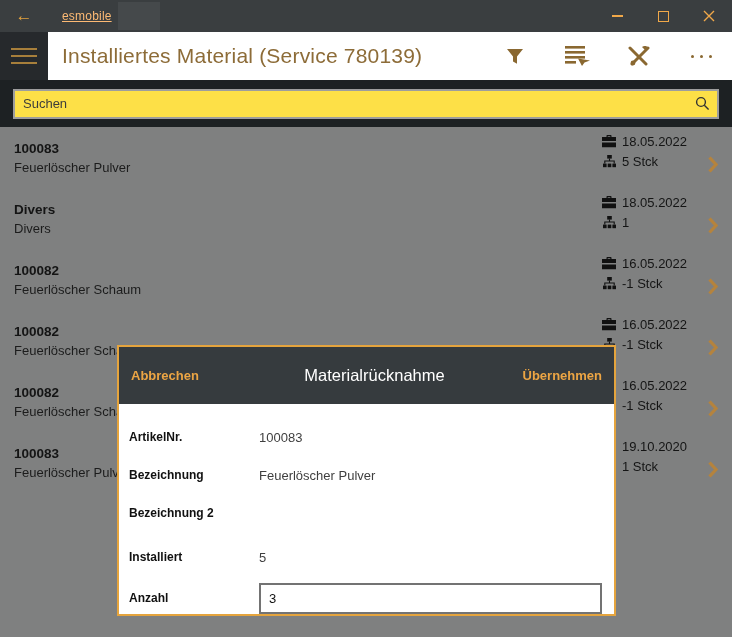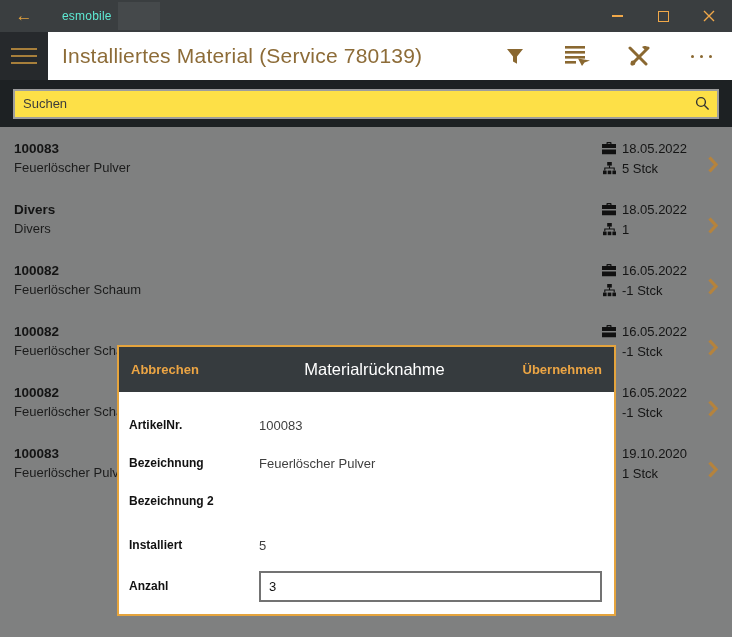--- a/index.html
+++ b/index.html
@@ -5,21 +5,21 @@
   * { margin:0; padding:0; box-sizing:border-box; }
   html,body { width:732px; height:637px; overflow:hidden; }
   body { font-family:"Liberation Sans","DejaVu Sans",sans-serif; background:#7f8080; position:relative; }
 
   .app { position:absolute; inset:0; width:732px; height:637px; display:flex; flex-direction:column; }
 
   
   .titlebar { height:32px; background:#3a3e40; display:flex; align-items:stretch; flex:0 0 32px; }
   .back-btn { width:48px; display:flex; align-items:center; justify-content:center;
               color:#e2a23e; font-size:17px; cursor:default; }
-  .app-name { display:flex; align-items:center; color:#5eead4; font-size:12px; padding-left:14px; letter-spacing:.2px; }
+  .app-name { display:flex; align-items:center; color:#fdba74; font-size:12px; padding-left:14px; letter-spacing:.2px;text-decoration:underline; }
   .tb-highlight { width:42px; height:28px; margin:2px 0 0 6px; background:#45494b; }
   .tb-spacer { flex:1; }
   .winbtn { width:46px; display:flex; align-items:center; justify-content:center; color:#f0a849; }
   .min-glyph { width:11px; height:2px; background:#f0a849; }
   .max-glyph { width:11px; height:11px; border:1.5px solid #f0a849; }
 
   
   .appheader { height:48px; background:#ffffff; display:flex; align-items:stretch; flex:0 0 48px; }
   .hamburger { width:48px; background:#26292c; display:flex; flex-direction:column; align-items:center; justify-content:center; gap:5px; }
   .hamburger span { display:block; width:26px; height:2px; background:#a77f3b; }
@@ -39,29 +39,29 @@
   .search-ico { width:30px; display:flex; align-items:center; justify-content:center; color:#333; }
 
   
   .content { flex:1; background:#7f8080; padding-top:7px; position:relative; }
   .row { height:61px; display:flex; padding:0 14px 0 14px; }
   .row-main { flex:1; min-width:0; overflow:hidden; }
   .row-id   { margin-top:7px; font-size:13.5px; font-weight:bold; color:#141414; white-space:nowrap; }
   .row-name { margin-top:4px; font-size:13px; color:#1c1c1c; white-space:nowrap; }
   .row-meta { width:92px; flex:0 0 92px; }
   .meta-line { display:flex; align-items:center; gap:6px; font-size:13px; color:#141414; white-space:nowrap; }
-  .meta-line.first { margin-top:7px; }
+  .meta-line.first { margin-top:0; }
   .meta-line.second { margin-top:5px; }
   .meta-ico { width:14px; height:14px; flex:0 0 14px; display:flex; align-items:center; justify-content:center; color:#111; }
   .row-chev { width:24px; flex:0 0 24px; display:flex; align-items:center; justify-content:flex-end; color:#b5833d; }
 
   
   .dialog { position:absolute; left:117px; top:345px; width:499px; height:271px;
             border:2px solid #e5a43d; background:#ffffff; z-index:10; }
-  .dlg-header { position:relative; height:45px; background:#363b3e; display:flex; align-items:center; padding:0 12px; }
+  .dlg-header { position:relative; height:57px; background:#363b3e; display:flex; align-items:center; padding:0 12px; }
   .dlg-btn { font-size:13px; font-weight:bold; color:#eca544; z-index:2; }
   .dlg-btn.right { margin-left:auto; }
   .dlg-title { position:absolute; left:16px; right:0; text-align:center; color:#ffffff; font-size:16.5px; font-weight:400; pointer-events:none; }
   .dlg-body { padding:14px 12px 0 10px; }
   .f-row { display:grid; grid-template-columns:130px 1fr; align-items:center; height:38px; }
   .f-label { font-size:12px; font-weight:bold; color:#111; }
   .f-value { font-size:13px; color:#3f3f3f; }
   .f-row.gap-top { margin-top:6px; }
   .anzahl-row { display:grid; grid-template-columns:130px 1fr; align-items:center; height:40px; margin-top:2px; }
   .anzahl-input { width:100%; height:31px; border:2px solid #737373; background:#fff;

